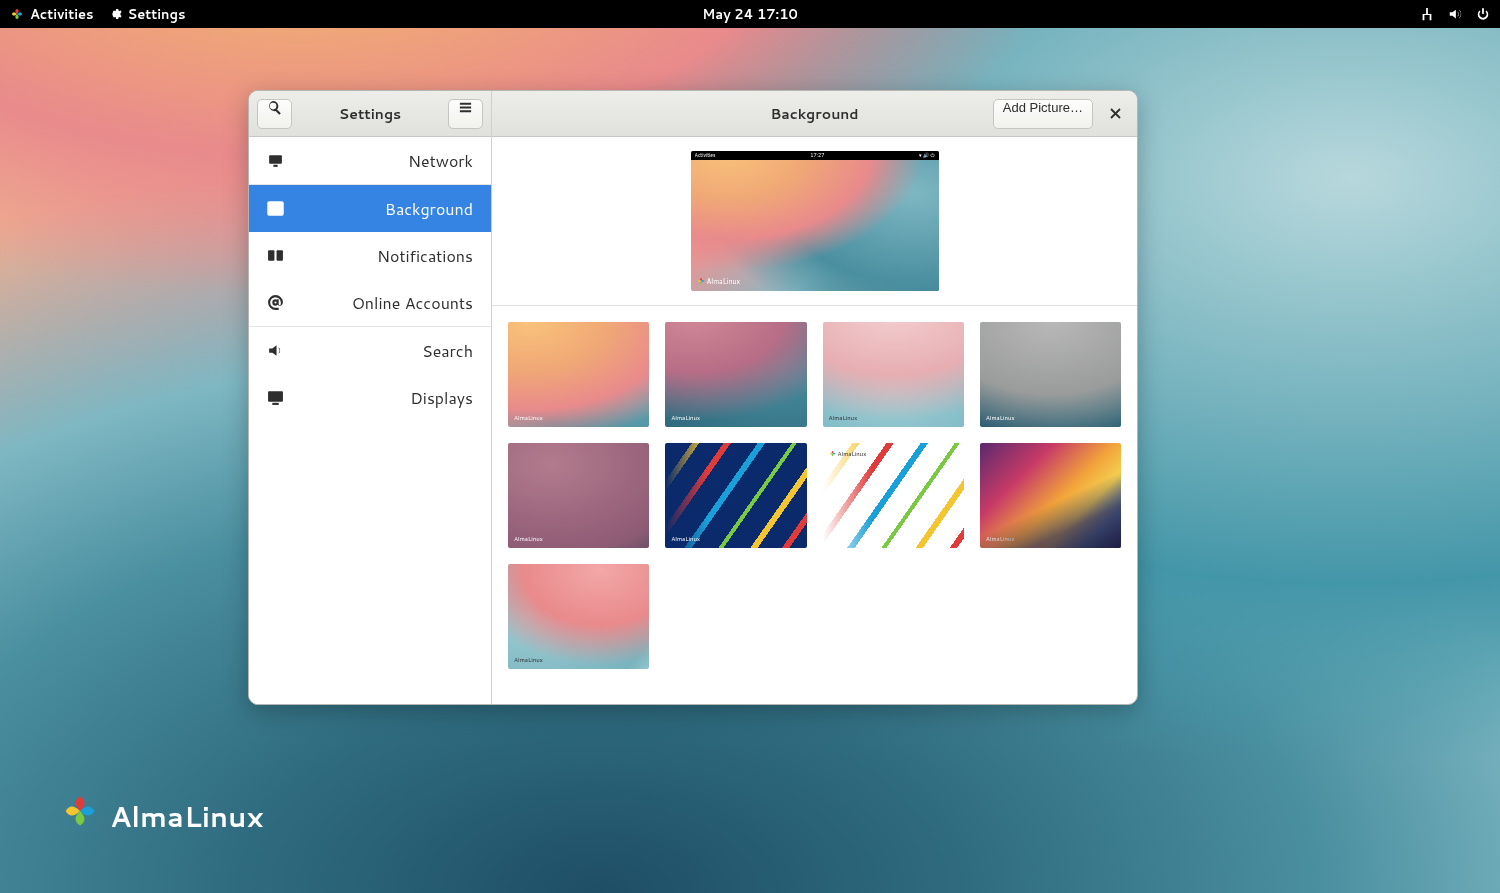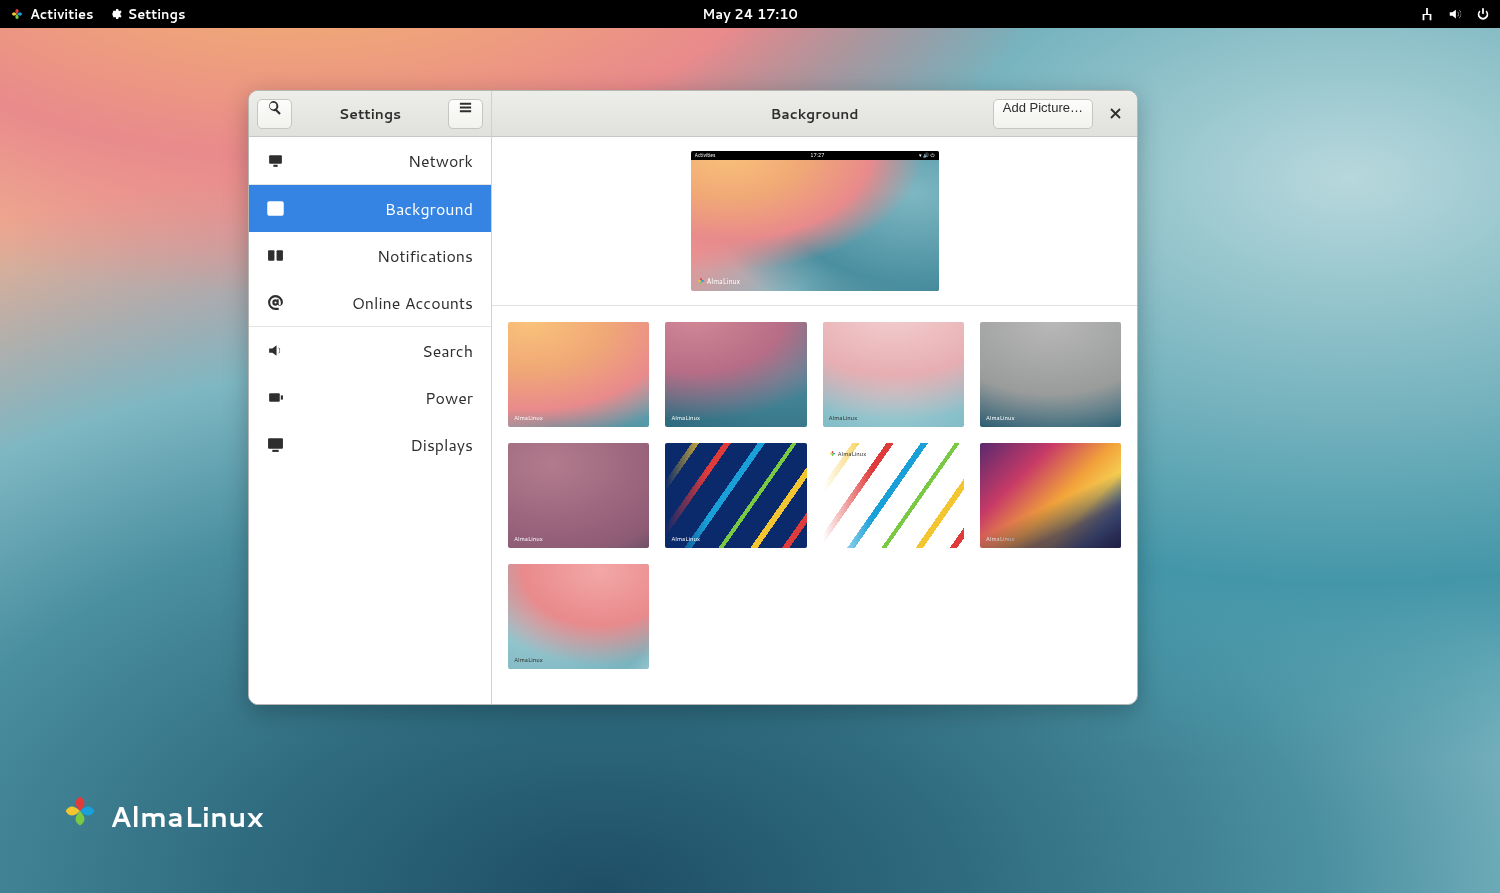--- a/index.html
+++ b/index.html
@@ -266,30 +266,20 @@
         <span class="nav-icon">
             <svg viewBox="0 0 16 16">
               <path d="M2 6h3l4-3v10l-4-3H2zM11 5a4 4 0 010 6v-1a3 3 0 000-4z"></path>
             </svg>
           </span>
         <span>Search</span>
       </div>
       <div class="nav-item">
         <span class="nav-icon">
             <svg viewBox="0 0 16 16">
-              <rect x="2" y="4" width="10" height="8" rx="1"></rect>
-              <rect x="13" y="6" width="2" height="4"></rect>
-              <path d="M6 6l-2 3h2l-1 2 3-3H6z" fill="#fff"></path>
-            </svg>
-          </span>
-        <span>Power</span>
-      </div>
-      <div class="nav-item">
-        <span class="nav-icon">
-            <svg viewBox="0 0 16 16">
               <rect x="1" y="2" width="14" height="10" rx="1"></rect>
               <rect x="5" y="13" width="6" height="2"></rect>
             </svg>
           </span>
         <span>Displays</span>
       </div>
     </div>
   </div>
 
   <div class="content">

